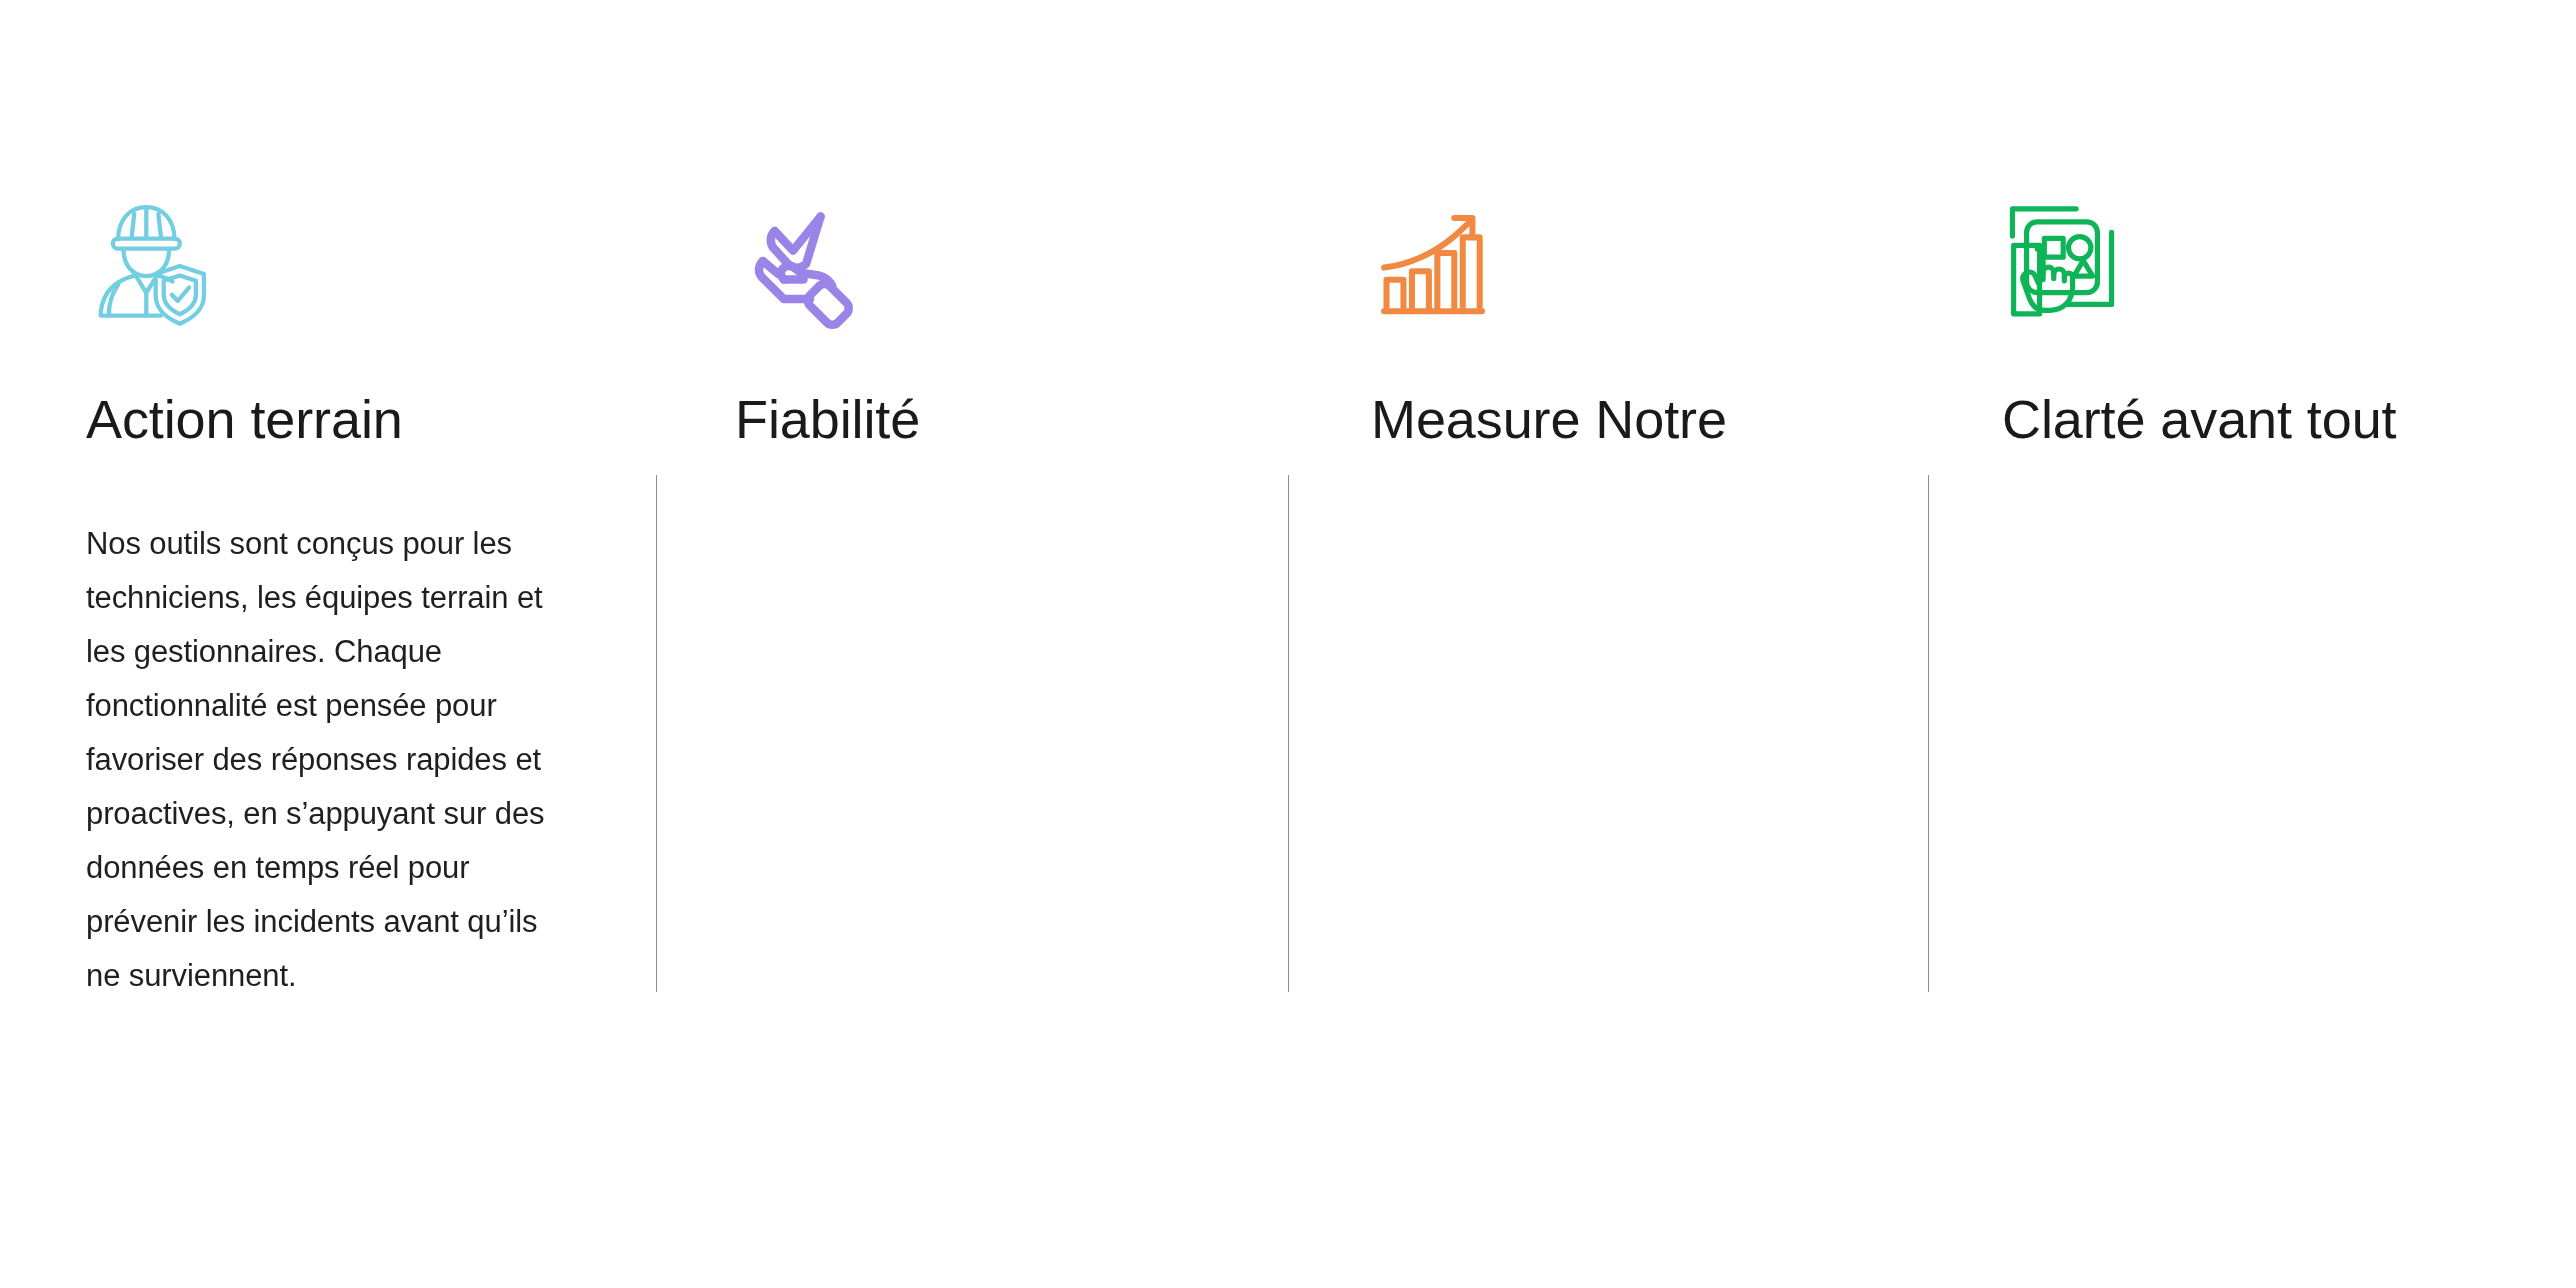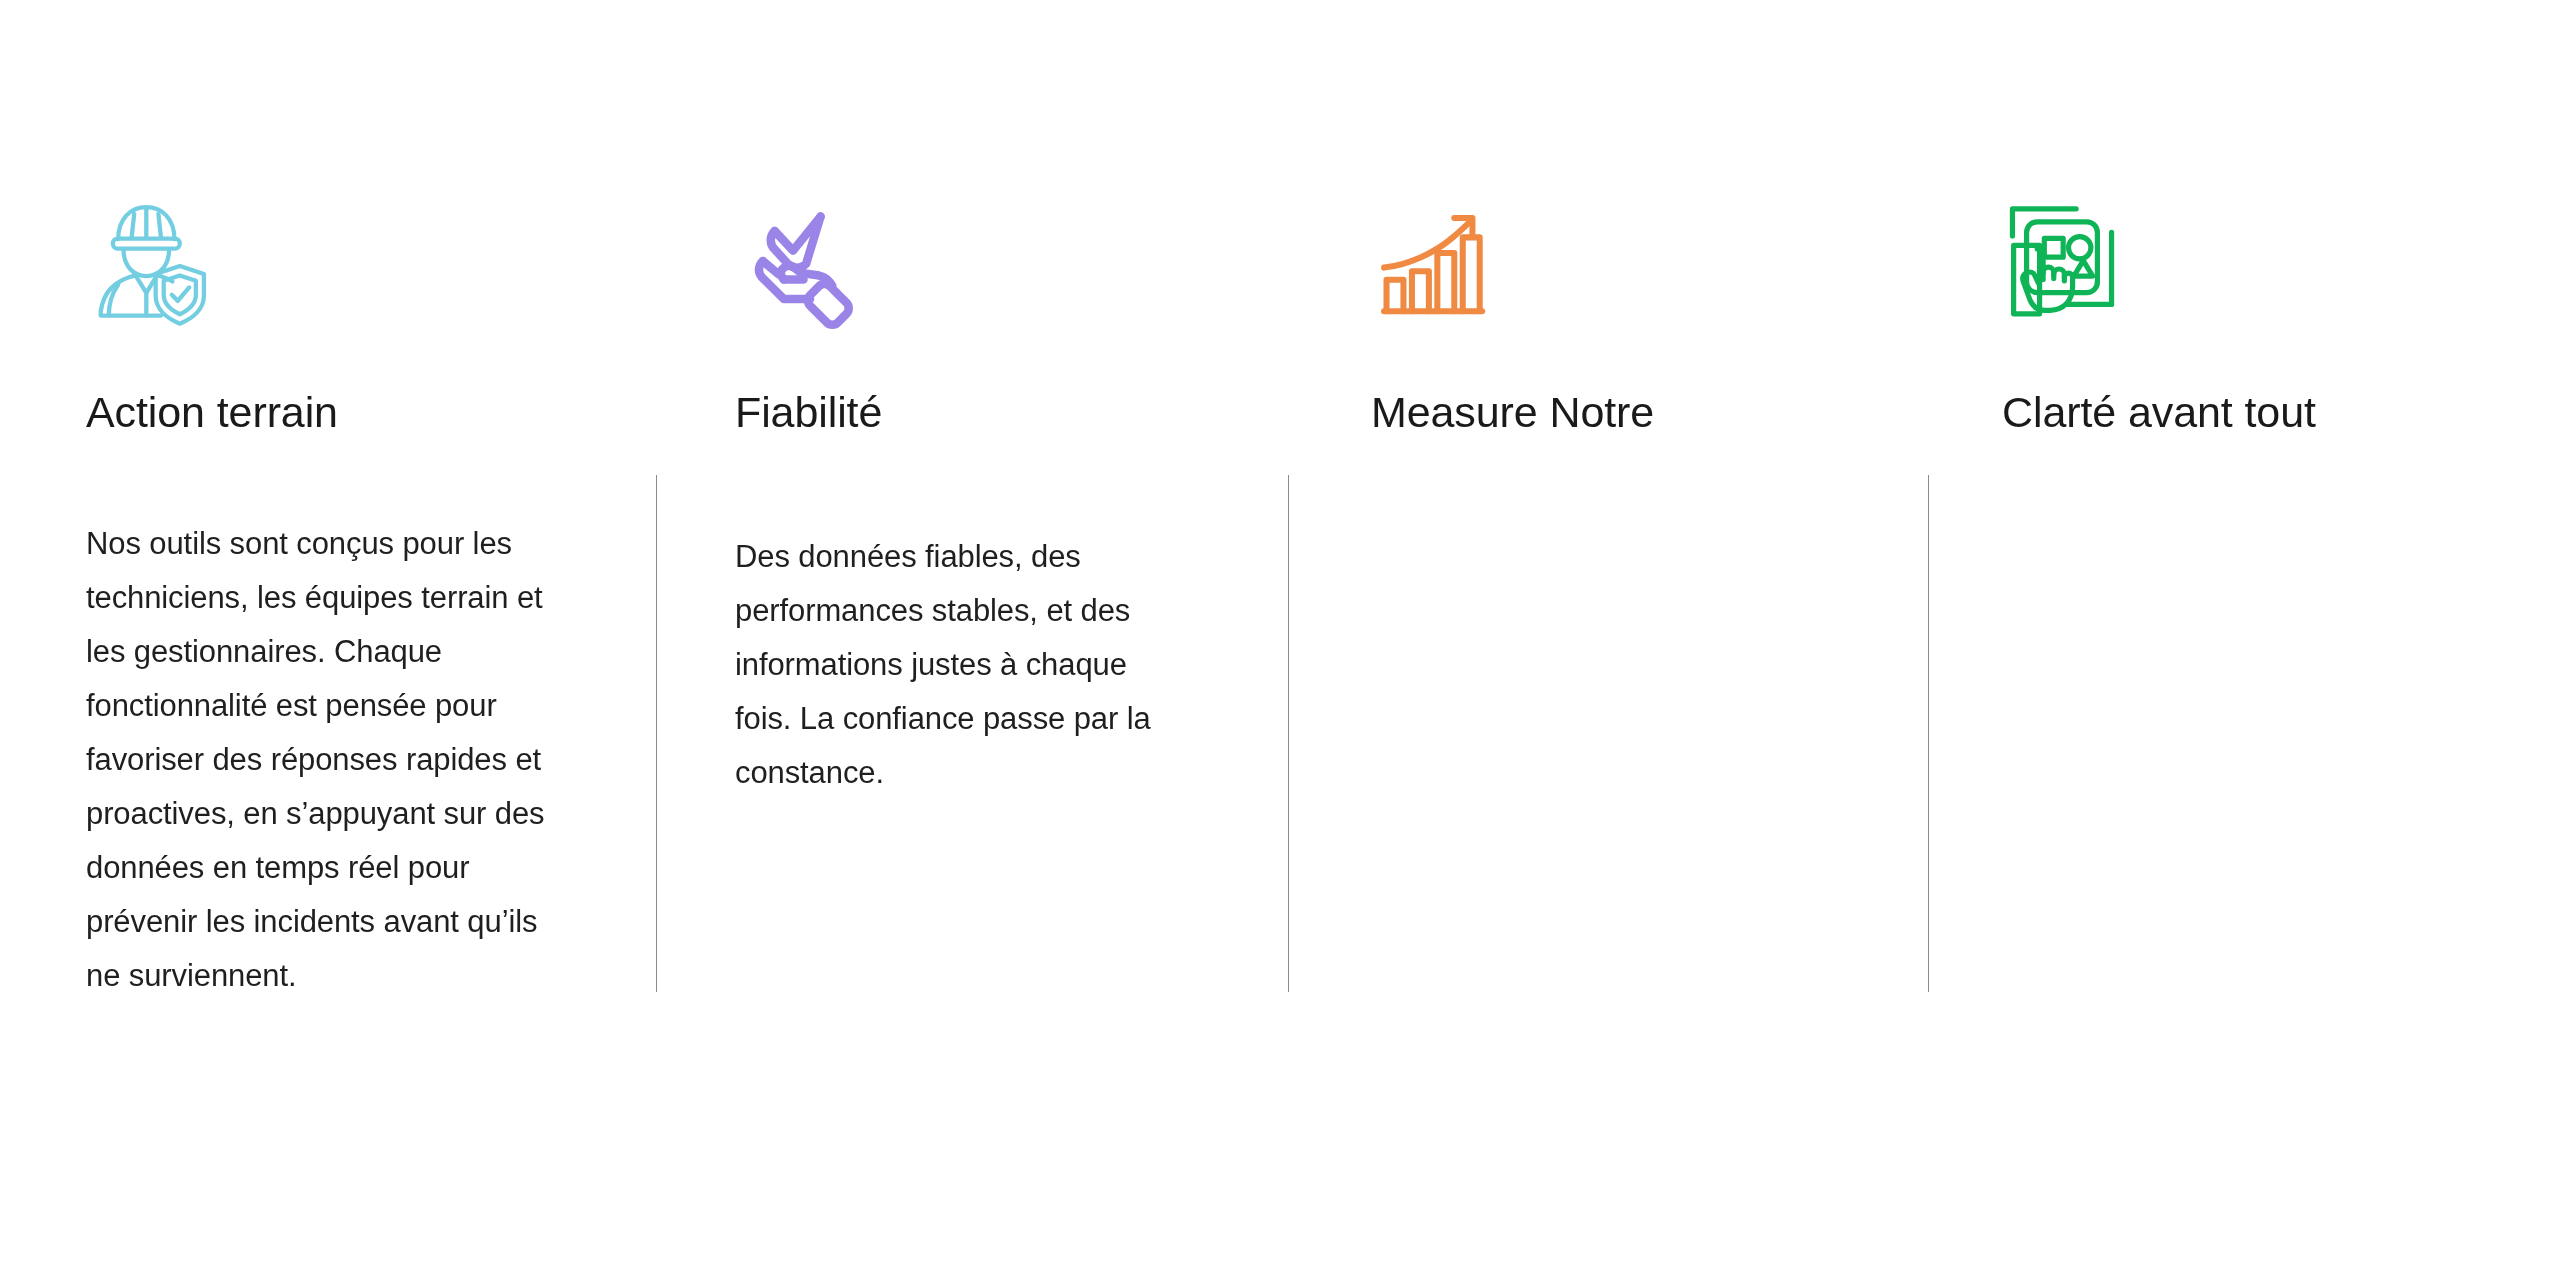--- a/index.html
+++ b/index.html
@@ -56,21 +56,21 @@
   .col-2 .feature-icon { top: 195px; left: 1.3px;  width: 121px; height: 121px; }
   .col-3 .feature-icon { top: 197px; left: 1.3px;  width: 118px; height: 118px; }
 
   .feature-title {
     position: absolute;
     left: 0;
     top: 388px;
     margin: 0;
     padding: 0;
     font-family: "Liberation Sans", sans-serif;
-    font-size: 43px;
+    font-size: 54px;
     font-weight: 400;
     line-height: 1.15;
     letter-spacing: -0.1px;
     color: #1a1a1a;
     white-space: nowrap;
   }
 
   .feature-body {
     position: absolute;
     left: 0;
@@ -146,21 +146,20 @@
 
         <path d="M19 52 L31 62"></path>
         <path d="M19 52 C15 56 15 61 19 65 L35 81 L55 81"></path>
         <path d="M35 66 L50 66"></path>
         <path d="M35 66 C32 63 32 59 35 57 C37 55 41 55 43 57 L48 61 L62 63 C66 64 70 67 72 71"></path>
 
         <path d="M70 71 L83 84 C85 86 85 90 83 92 L76 99 C74 101 70 101 68 99 L55 86 C53 84 53 80 55 78 L62 71 C64 69 68 69 70 71 Z"></path>
       </svg>
     </span>
     <h2 class="feature-title">Fiabilité</h2>
-    <p class="feature-body">Des données fiables, des performances stables, et des informations justes à chaque fois. La confiance passe par la constance.</p>
   </div>
 
   <div class="feature-column col-2">
     <span class="feature-icon">
       <svg viewBox="0 0 100 100" fill="none" stroke="#F08A42" stroke-width="5" stroke-linecap="round" stroke-linejoin="round">
 
         <path d="M12 96 L12 70 L26 70 L26 96"></path>
         <path d="M33 96 L33 63 L47 63 L47 96"></path>
         <path d="M54 96 L54 48 L68 48 L68 96"></path>
         <path d="M75 96 L75 35 L89 35 L89 96"></path>

